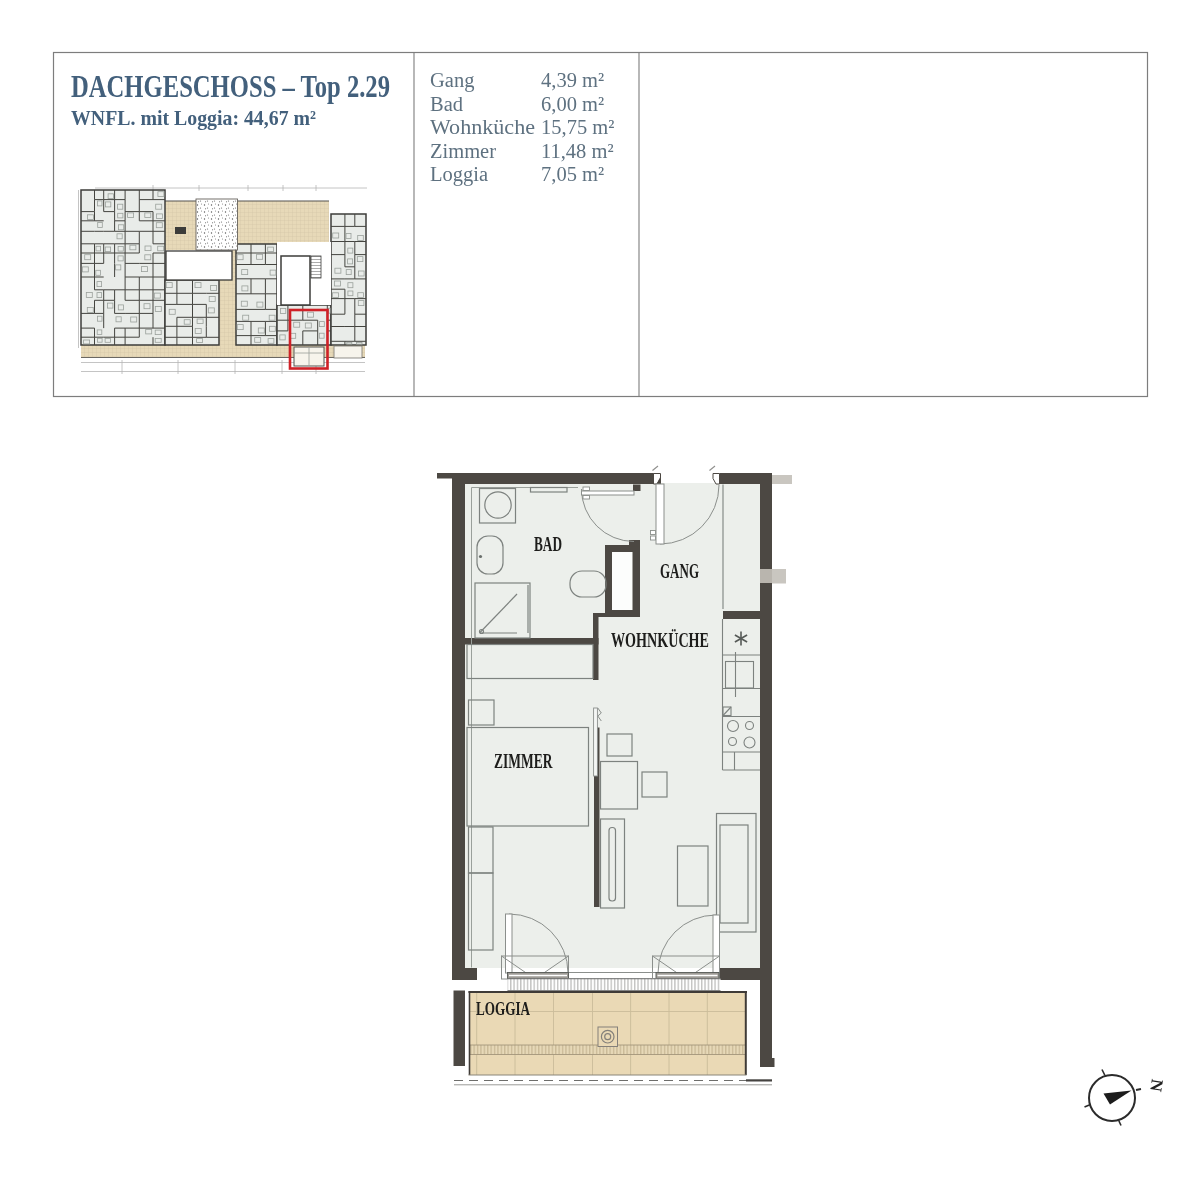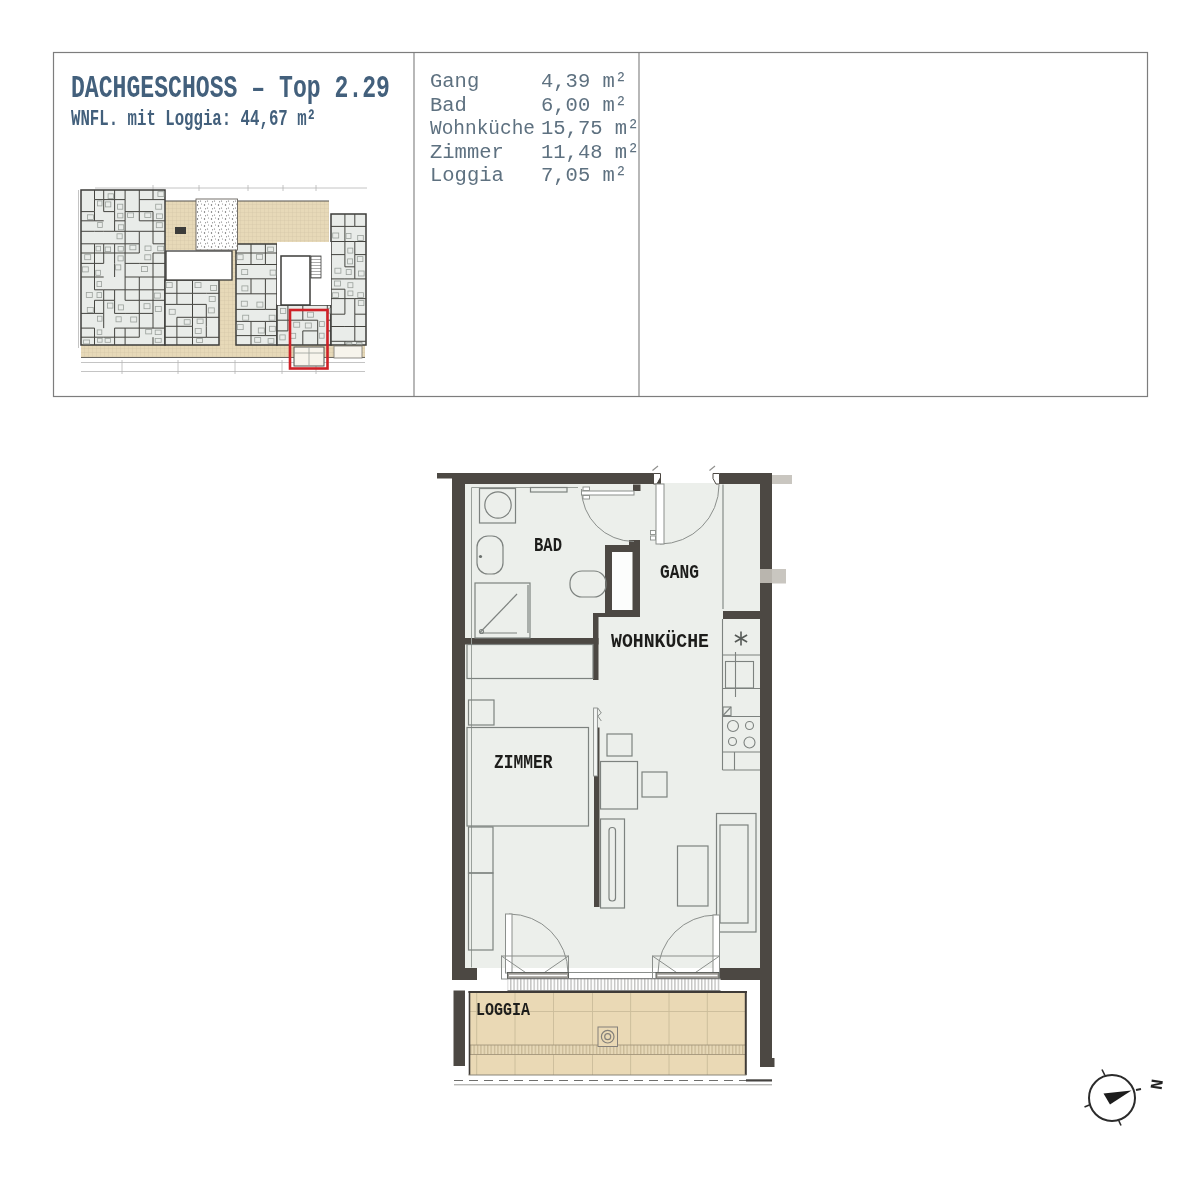--- a/index.html
+++ b/index.html
@@ -1,17 +1,17 @@
 <!DOCTYPE html>
 <html><head>
 <meta charset="utf-8">
 <style>
   html,body{margin:0;padding:0;background:#ffffff;}
   #page{position:relative;width:1200px;height:1200px;background:#ffffff;overflow:hidden;
-        font-family:Liberation Mono, monospace;}
+        font-family:Liberation Serif, serif;}
   svg{position:absolute;left:0;top:0;}
 </style>
 </head>
 <body>
 <div id="page">
 <svg width="1200" height="1200" viewBox="0 0 1200 1200">
   <defs>
     <pattern id="tile" width="4" height="4" patternUnits="userSpaceOnUse">
       <rect width="4" height="4" fill="#e7d9b8"></rect>
       <path d="M0 0H4M0 0V4" stroke="#cfc1a2" stroke-width="0.6" fill="none"></path>

